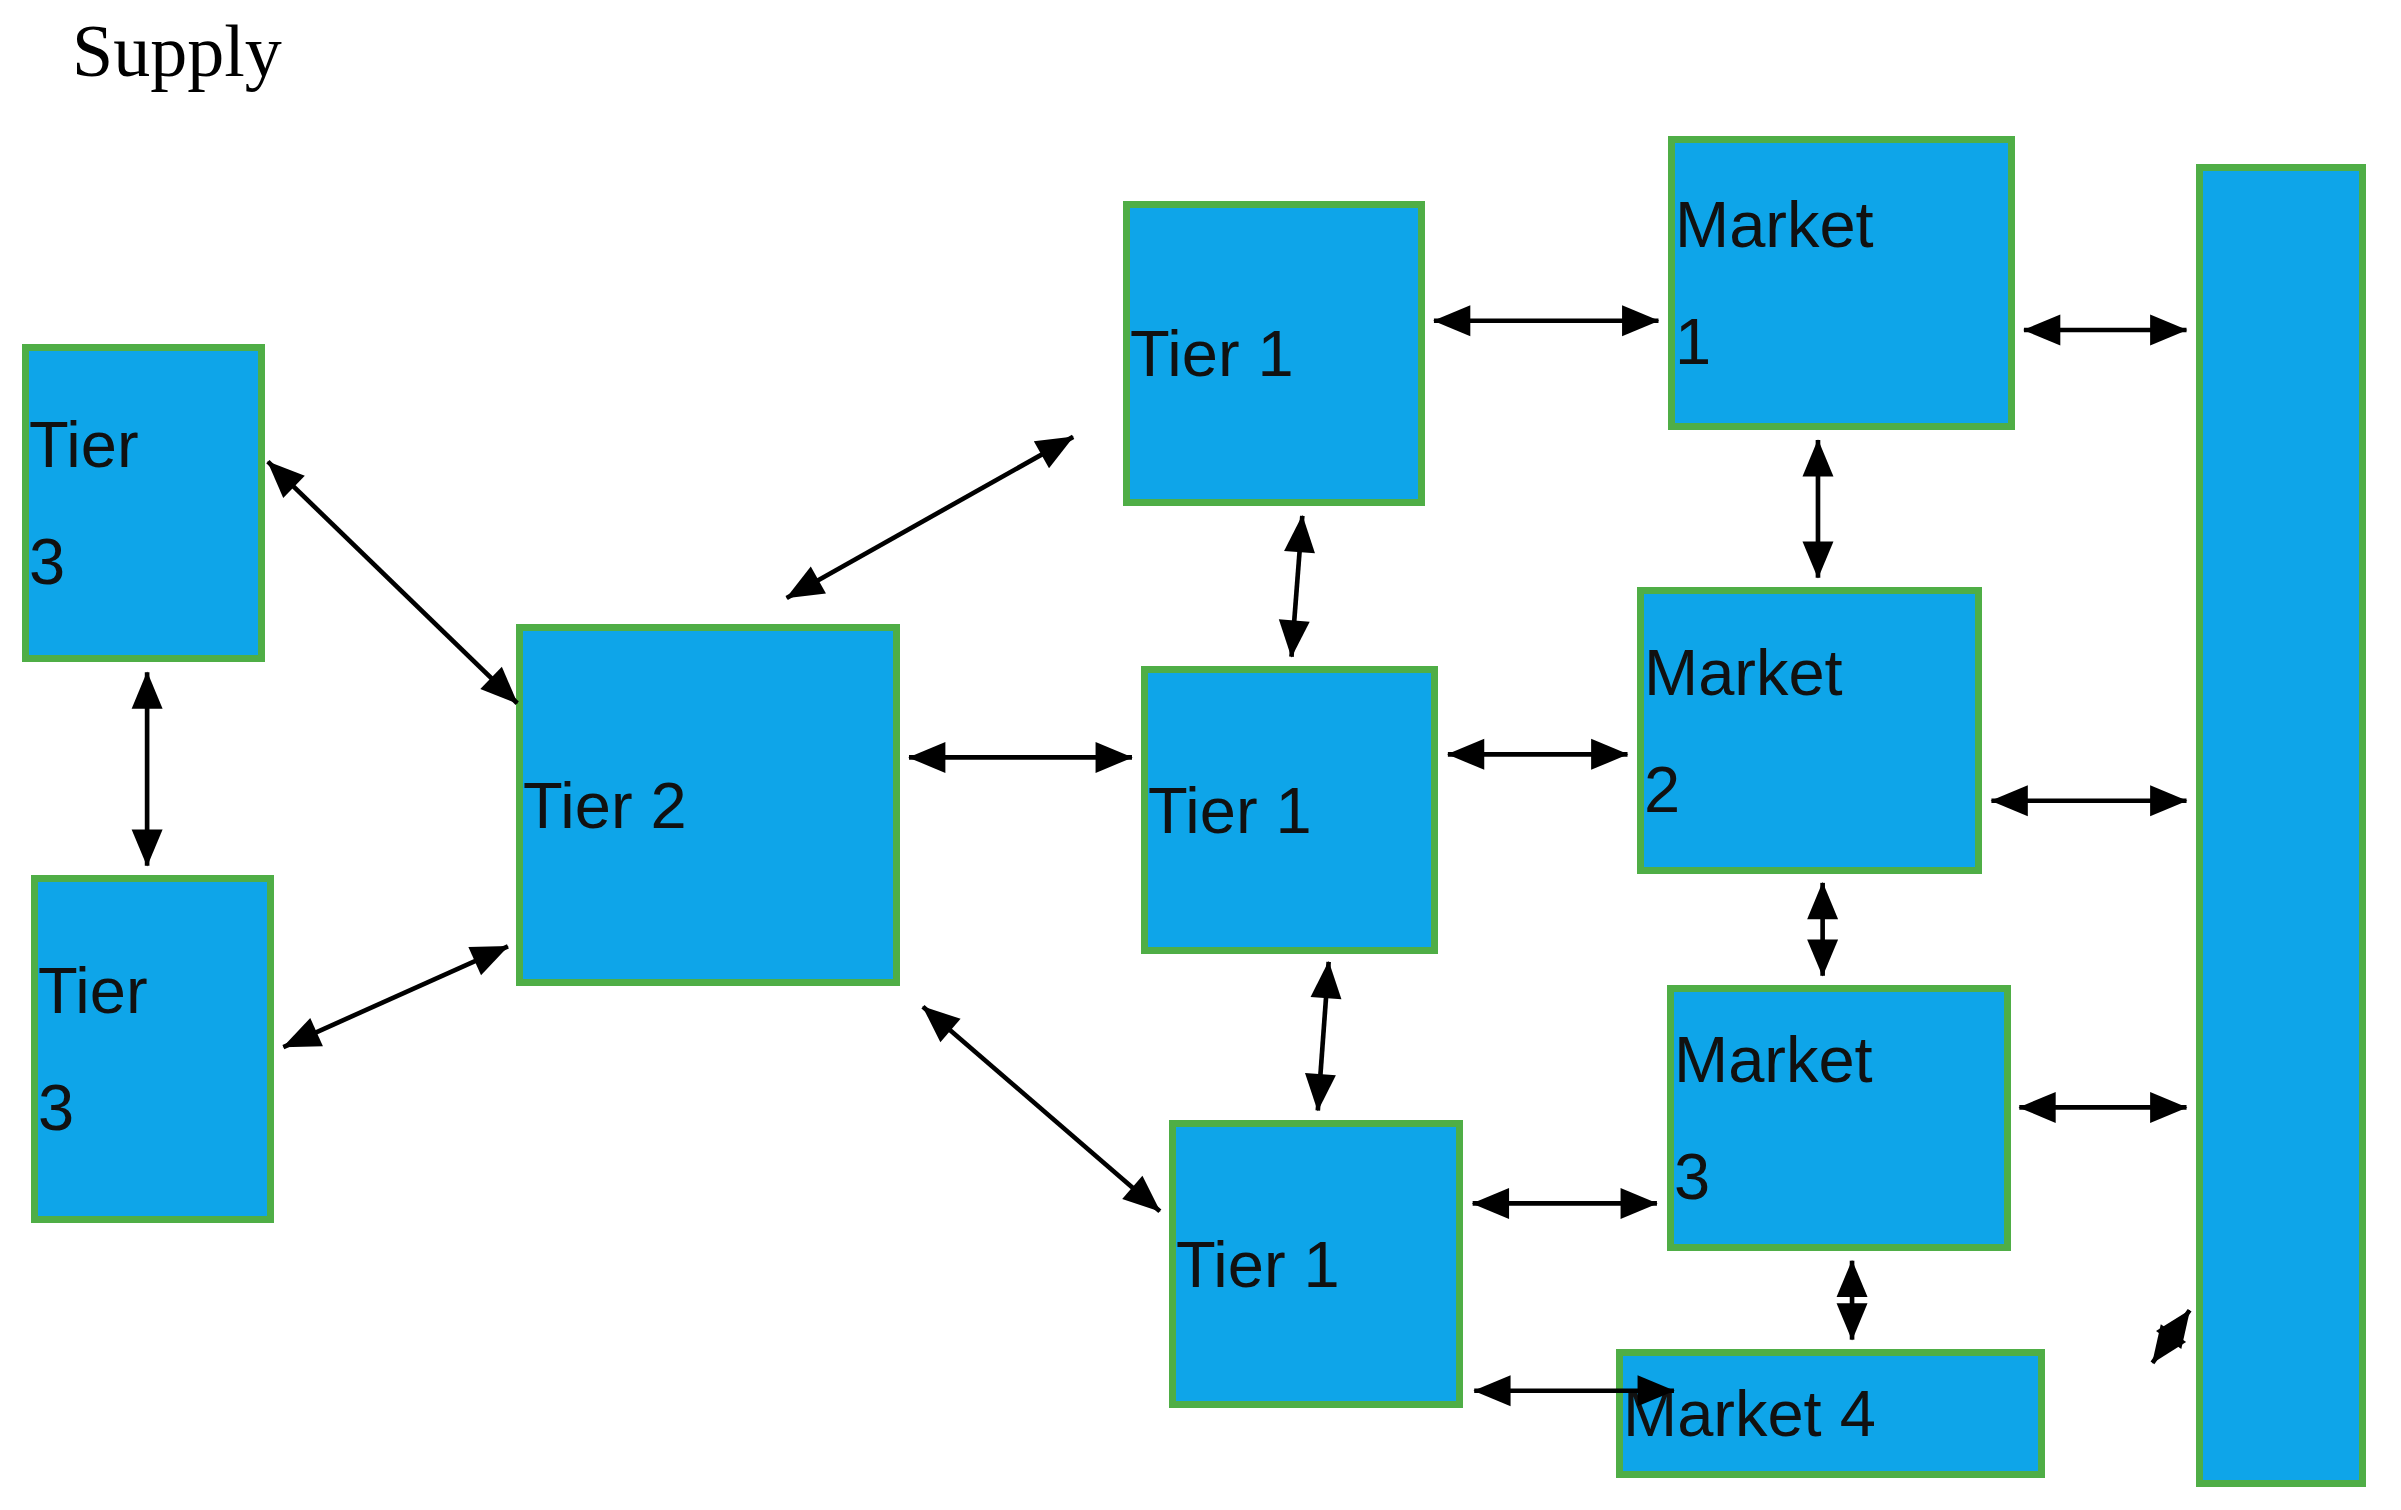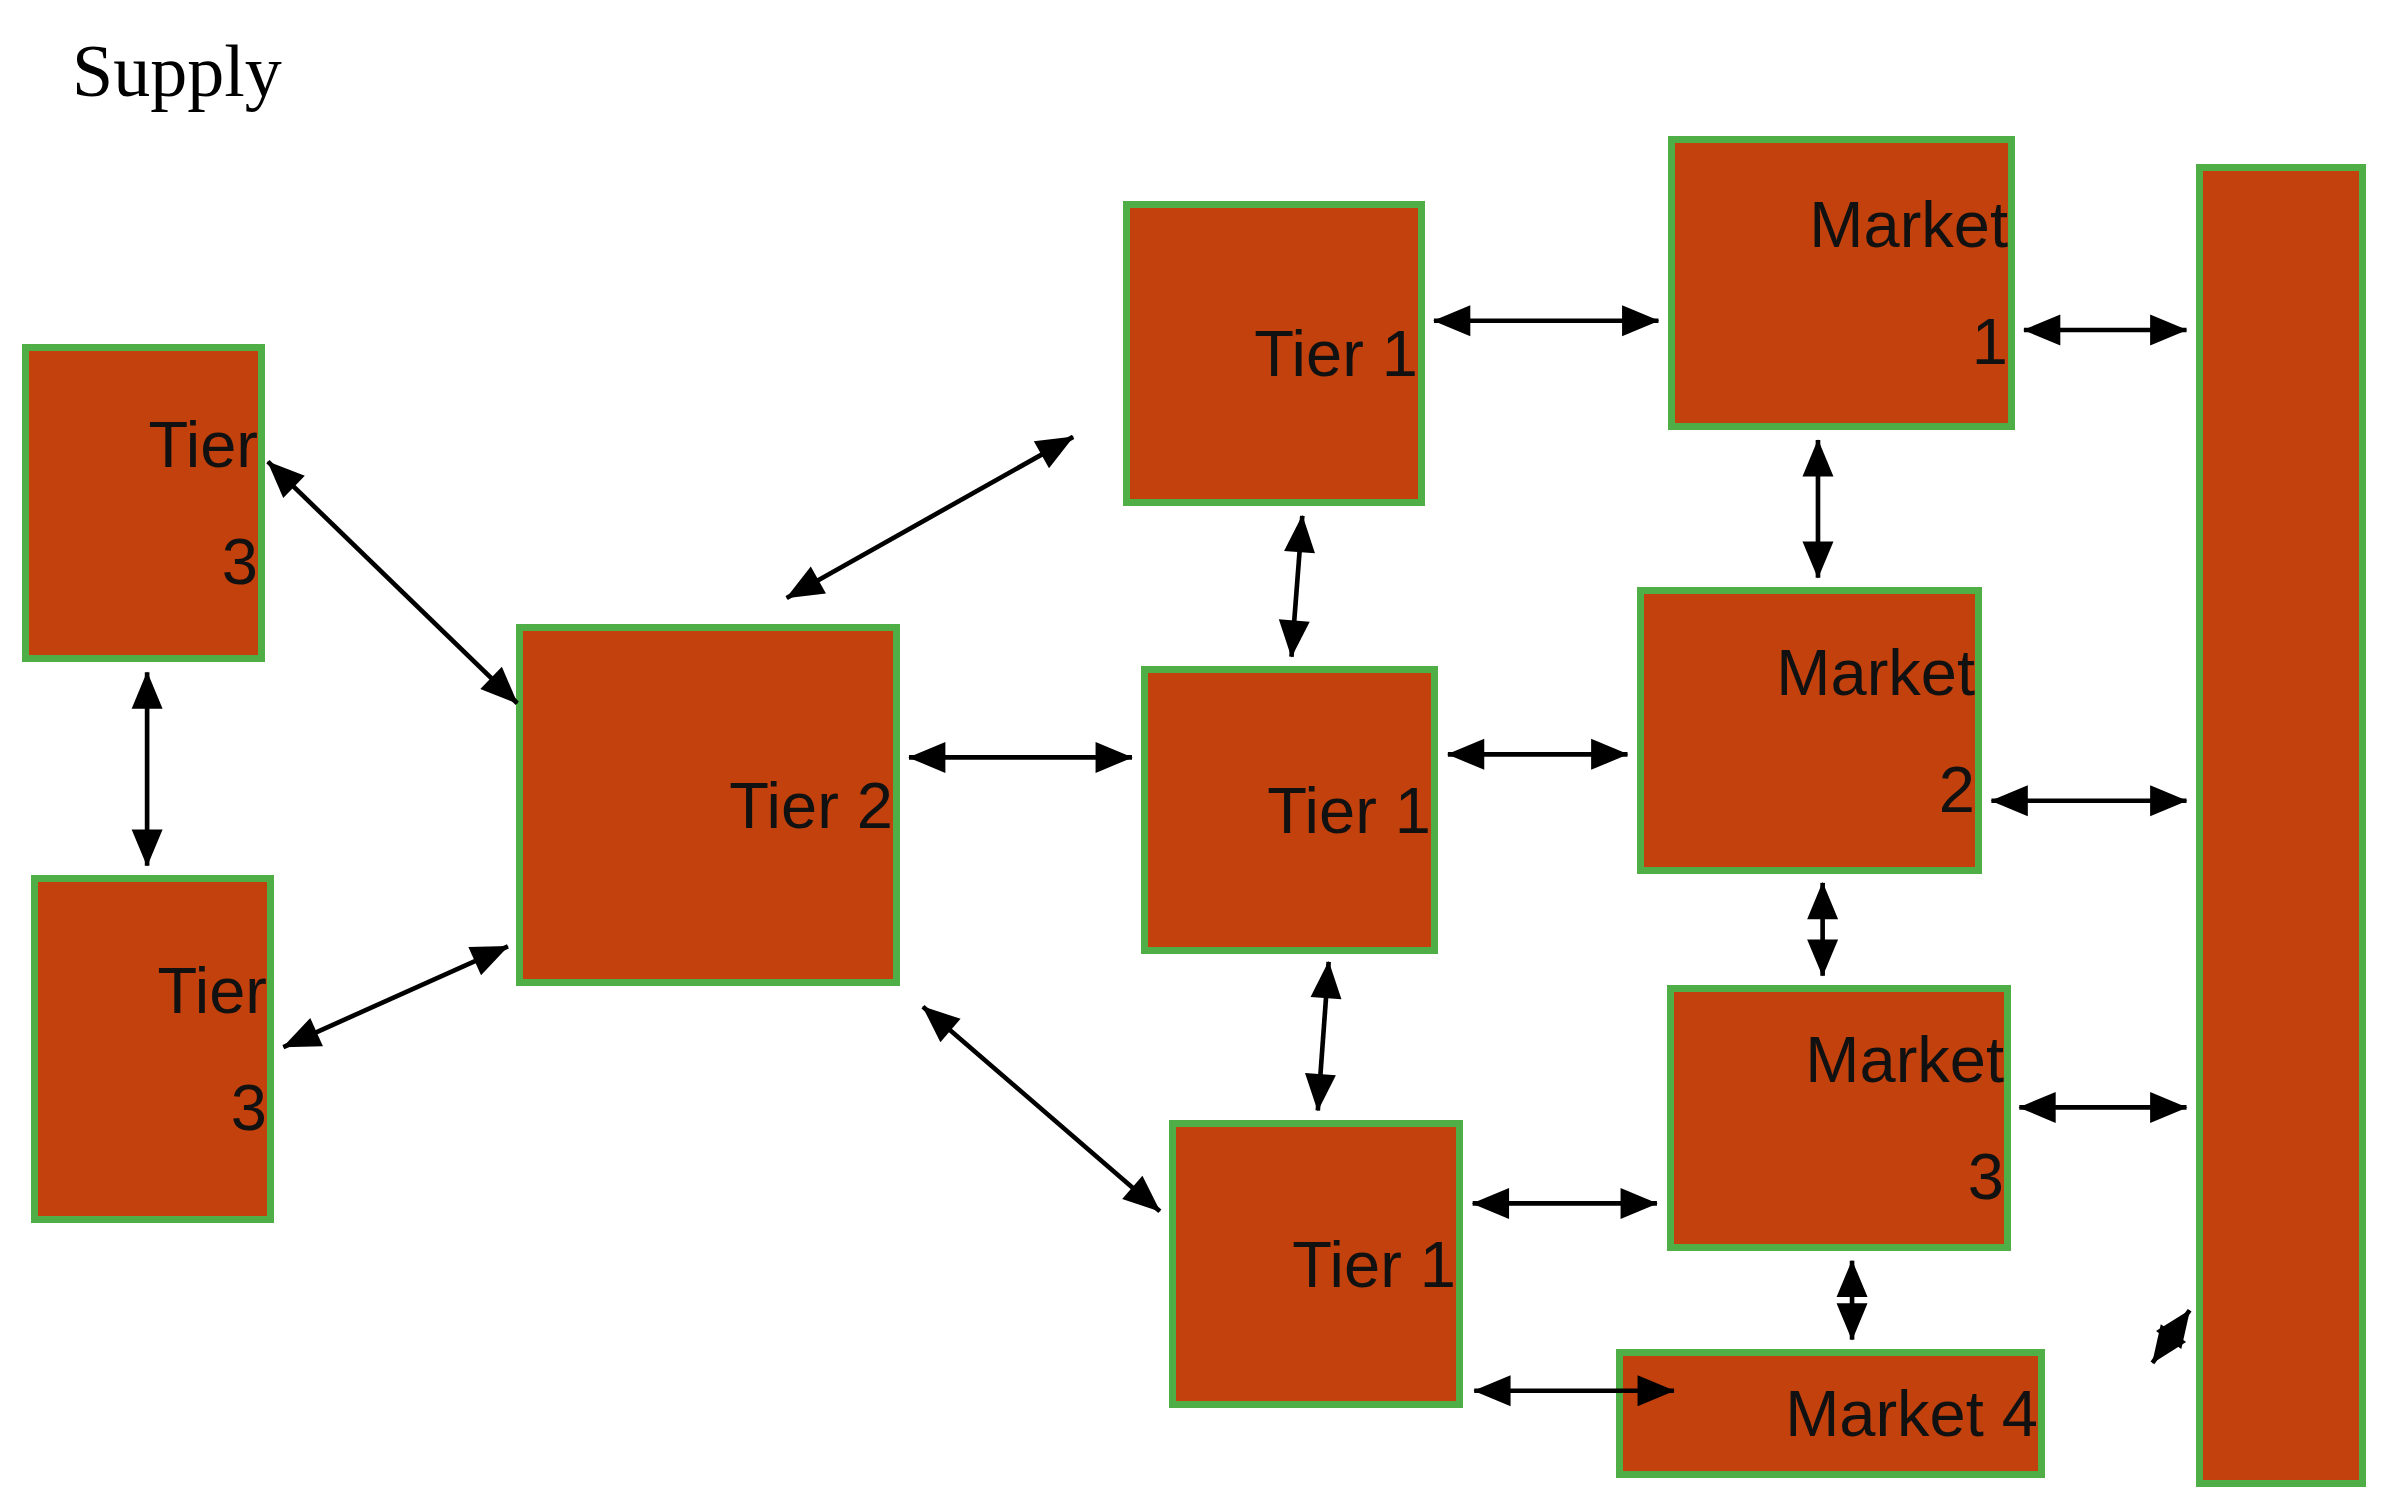--- a/index.html
+++ b/index.html
@@ -12,30 +12,29 @@
     --green:#4fae46;
     --ink:#111111;
   }
   .hdr{
     position:absolute;
     font-family:"Liberation Serif",serif;
     font-size:74px;
     color:#000;
     white-space:nowrap;
     line-height:1.1;
-    margin-top:20px;
   }
   .node{
     position:absolute;
     box-sizing:border-box;
     border:7px solid var(--green);
-    background:#c2410c;
+    background:#0ea5e9;
     display:flex;
     flex-direction:column;
-    align-items:flex-end;
+    align-items:flex-start;
     justify-content:center;
   }
   .node .line{
     font-size:65px;
     line-height:1.8;
     color:var(--ink);
     text-align:center;
     white-space:nowrap;
   }
   svg.arrows{

